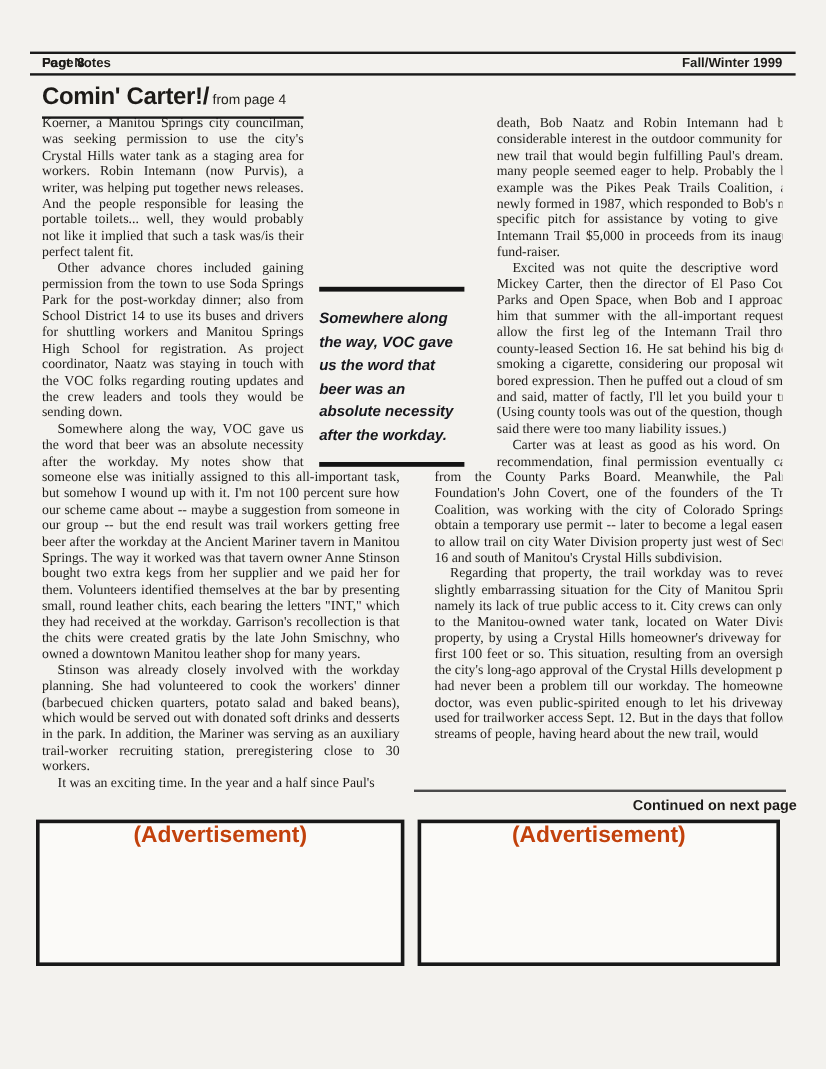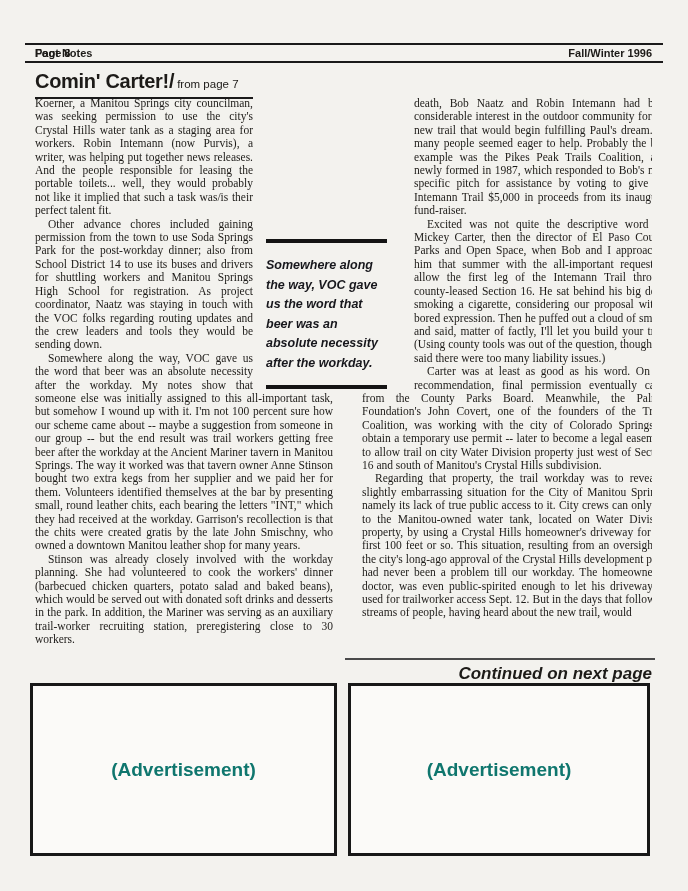--- a/index.html
+++ b/index.html
@@ -57,62 +57,63 @@
     padding:13px 0 12px 0;
     font-family:"Liberation Sans", sans-serif;
     font-weight:bold;font-style:italic;
     font-size:12.5px;line-height:19.5px;
     color:#17171c;background:#f3f2ee;
   }
 
   
   .rule.foot-rule{left:345px;top:658px;width:310px;height:2px;background:#4a4a4a;}
   .continued{
-    position:absolute;right:36px;top:664px;
+    position:absolute;right:24px;top:664px;
     font-family:"Liberation Sans", sans-serif;
-    font-weight:bold;font-size:17px;font-style:italic;
+    font-weight:bold;font-size:12px;
   }
 
   
   .ad{
-    position:absolute;top:683px;height:173px;
+    position:absolute;top:683px;height:122px;
     background:#fbfaf8;border:3px solid #181818;
     box-sizing:border-box;
-    display:flex;align-items:center;justify-content:center;
+    display:flex;align-items:flex-start;justify-content:center;
     font-family:"Liberation Sans", sans-serif;
-    font-weight:bold;font-size:19px;color:#0f766e;
+    font-weight:bold;font-size:19px;color:#c2410c;
   }
   .ad-left{left:30px;width:307px;}
   .ad-right{left:348px;width:302px;}
 </style>
 </head>
 <body>
 
 <div class="page">
 
   <div class="rule hdr-top"></div>
   <div class="hdr-row">
     <span class="c">Foot Notes</span>
     <span class="l">Page 8</span>
-    <span class="r">Fall/Winter 1996</span>
+    <span class="r">Fall/Winter 1999</span>
   </div>
   <div class="rule hdr-bot"></div>
 
   <div class="article-title">
-    <span class="title-main">Comin' Carter!/</span><span class="title-sub">from page 7</span>
+    <span class="title-main">Comin' Carter!/</span><span class="title-sub">from page 4</span>
   </div>
   <div class="rule title-rule"></div>
 
   <div class="columns">
     <div class="col col-left">
       <div class="wrap-spacer-left"></div>
       <p>Koerner, a Manitou Springs city councilman, was seeking permission to use the city's Crystal Hills water tank as a staging area for workers. Robin Intemann (now Purvis), a writer, was helping put together news releases. And the people responsible for leasing the portable toilets... well, they would probably not like it implied that such a task was/is their perfect talent fit.</p>
       <p class="ind">Other advance chores included gaining permission from the town to use Soda Springs Park for the post-workday dinner; also from School District 14 to use its buses and drivers for shuttling workers and Manitou Springs High School for registration. As project coordinator, Naatz was staying in touch with the VOC folks regarding routing updates and the crew leaders and tools they would be sending down.</p>
       <p class="ind">Somewhere along the way, VOC gave us the word that beer was an absolute necessity after the workday. My notes show that someone else was initially assigned to this all-important task, but somehow I wound up with it. I'm not 100 percent sure how our scheme came about -- maybe a suggestion from someone in our group -- but the end result was trail workers getting free beer after the workday at the Ancient Mariner tavern in Manitou Springs. The way it worked was that tavern owner Anne Stinson bought two extra kegs from her supplier and we paid her for them. Volunteers identified themselves at the bar by presenting small, round leather chits, each bearing the letters "INT," which they had received at the workday. Garrison's recollection is that the chits were created gratis by the late John Smischny, who owned a downtown Manitou leather shop for many years.</p>
       <p class="ind">Stinson was already closely involved with the workday planning. She had volunteered to cook the workers' dinner (barbecued chicken quarters, potato salad and baked beans), which would be served out with donated soft drinks and desserts in the park. In addition, the Mariner was serving as an auxiliary trail-worker recruiting station, preregistering close to 30 workers.</p>
+      <p class="ind">It was an exciting time. In the year and a half since Paul's</p>
     </div>
     <div class="col col-right">
       <div class="wrap-spacer-right"></div>
       <p>death, Bob Naatz and Robin Intemann had built considerable interest in the outdoor community for the new trail that would begin fulfilling Paul's dream. So many people seemed eager to help. Probably the best example was the Pikes Peak Trails Coalition, also newly formed in 1987, which responded to Bob's non-specific pitch for assistance by voting to give the Intemann Trail $5,000 in proceeds from its inaugural fund-raiser.</p>
       <p class="ind">Excited was not quite the descriptive word for Mickey Carter, then the director of El Paso County Parks and Open Space, when Bob and I approached him that summer with the all-important request to allow the first leg of the Intemann Trail through county-leased Section 16. He sat behind his big desk, smoking a cigarette, considering our proposal with a bored expression. Then he puffed out a cloud of smoke and said, matter of factly, I'll let you build your trail. (Using county tools was out of the question, though; he said there were too many liability issues.)</p>
       <p class="ind">Carter was at least as good as his word. On his recommendation, final permission eventually came from the County Parks Board. Meanwhile, the Palmer Foundation's John Covert, one of the founders of the Trails Coalition, was working with the city of Colorado Springs to obtain a temporary use permit -- later to become a legal easement to allow trail on city Water Division property just west of Section 16 and south of Manitou's Crystal Hills subdivision.</p>
       <p class="ind">Regarding that property, the trail workday was to reveal a slightly embarrassing situation for the City of Manitou Springs, namely its lack of true public access to it. City crews can only get to the Manitou-owned water tank, located on Water Division property, by using a Crystal Hills homeowner's driveway for the first 100 feet or so. This situation, resulting from an oversight in the city's long-ago approval of the Crystal Hills development plan, had never been a problem till our workday. The homeowner, a doctor, was even public-spirited enough to let his driveway be used for trailworker access Sept. 12. But in the days that followed, streams of people, having heard about the new trail, would</p>
     </div>
   </div>
 

